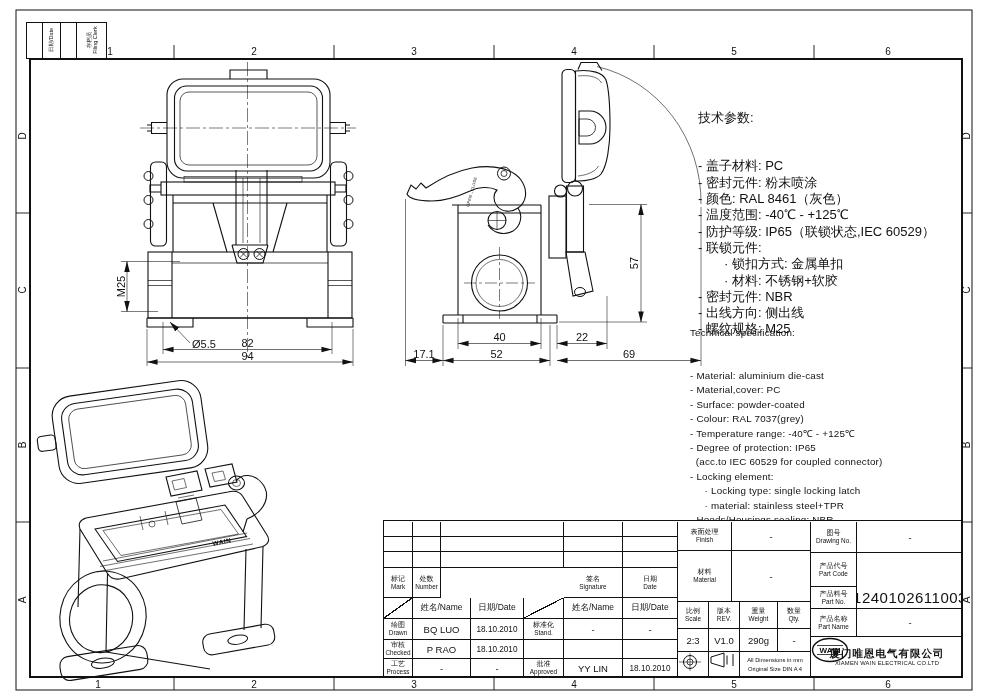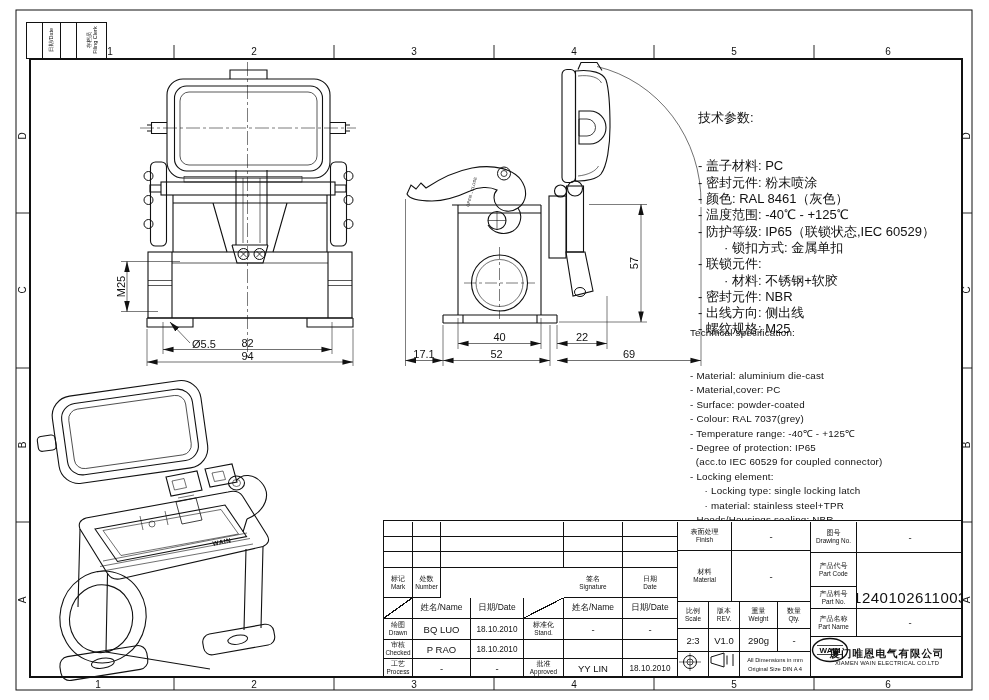--- a/index.html
+++ b/index.html
@@ -238,21 +238,21 @@
   <div class="stamp" style="left:76px;top:22px;width:31px;height:37px;">
     <div class="rot">
       <div>存档员</div>
       <div>Filing Clerk</div>
     </div>
   </div>
 </div>
 
 <div id="spec-cn" class="spec">
   <div>技术参数:</div>
-  <div><div>- 盖子材料: PC</div><div>- 密封元件: 粉末喷涂</div><div>- 颜色: RAL 8461（灰色）</div><div>- 温度范围: -40℃ - +125℃</div><div>- 防护等级: IP65（联锁状态,IEC 60529）</div><div>　　· 锁扣方式: 金属单扣</div><div>- 联锁元件:</div><div>　　· 材料: 不锈钢+软胶</div><div>- 密封元件: NBR</div><div>- 出线方向: 侧出线</div><div>- 螺纹规格: M25</div></div>
+  <div><div>- 盖子材料: PC</div><div>- 密封元件: 粉末喷涂</div><div>- 颜色: RAL 8461（灰色）</div><div>- 温度范围: -40℃ - +125℃</div><div>- 防护等级: IP65（联锁状态,IEC 60529）</div><div>- 联锁元件:</div><div>　　· 锁扣方式: 金属单扣</div><div>　　· 材料: 不锈钢+软胶</div><div>- 密封元件: NBR</div><div>- 出线方向: 侧出线</div><div>- 螺纹规格: M25</div></div>
 </div>
 <div id="spec-en" class="spec">
   <div>Technical specification:</div>
   <div><div>- Material: aluminium die-cast</div><div>- Material,cover: PC</div><div>- Surface: powder-coated</div><div>- Colour: RAL 7037(grey)</div><div>- Temperature range: -40℃ - +125℃</div><div>- Degree of protection: IP65</div><div>  (acc.to IEC 60529 for coupled connector)</div><div>- Locking element:</div><div>     · Locking type: single locking latch</div><div>     · material: stainless steel+TPR</div><div>- Hoods/Housings sealing: NBR</div><div>- Cable entry: side entry</div><div>- No. of cable entries: 1</div><div>- Thread size: M25</div></div>
 </div>
 
 <div id="titleblock">
 
   <div class="tc" style="left:0;top:1px;width:29px;height:15px"></div>
   <div class="tc" style="left:29px;top:1px;width:28px;height:15px"></div>

